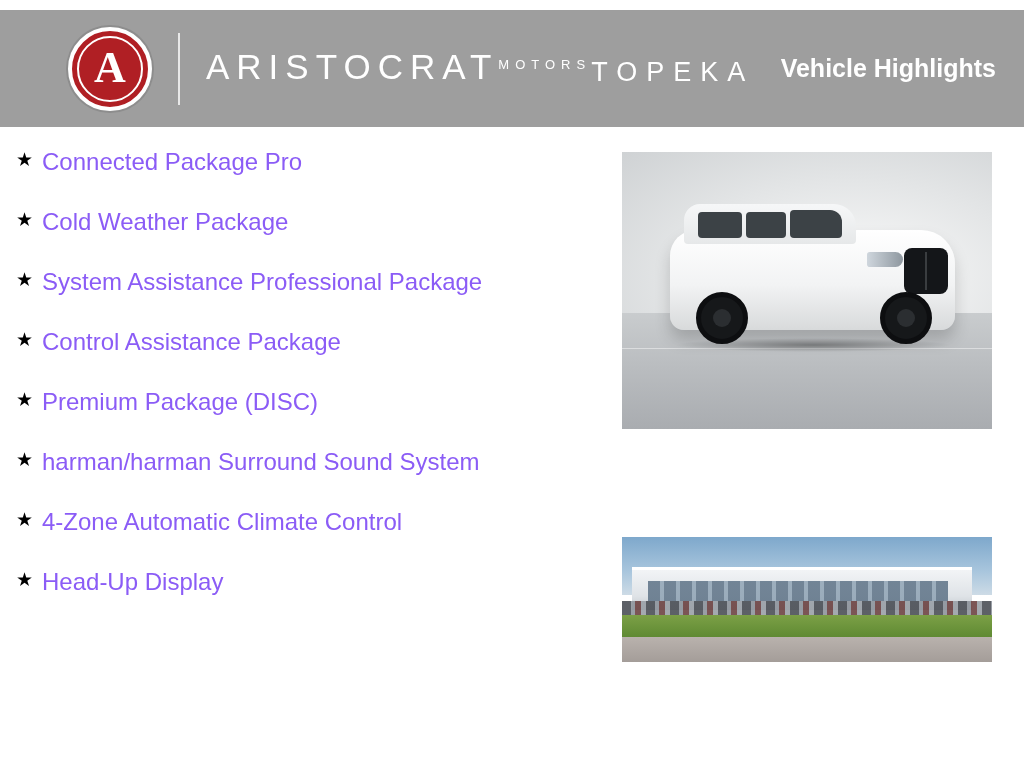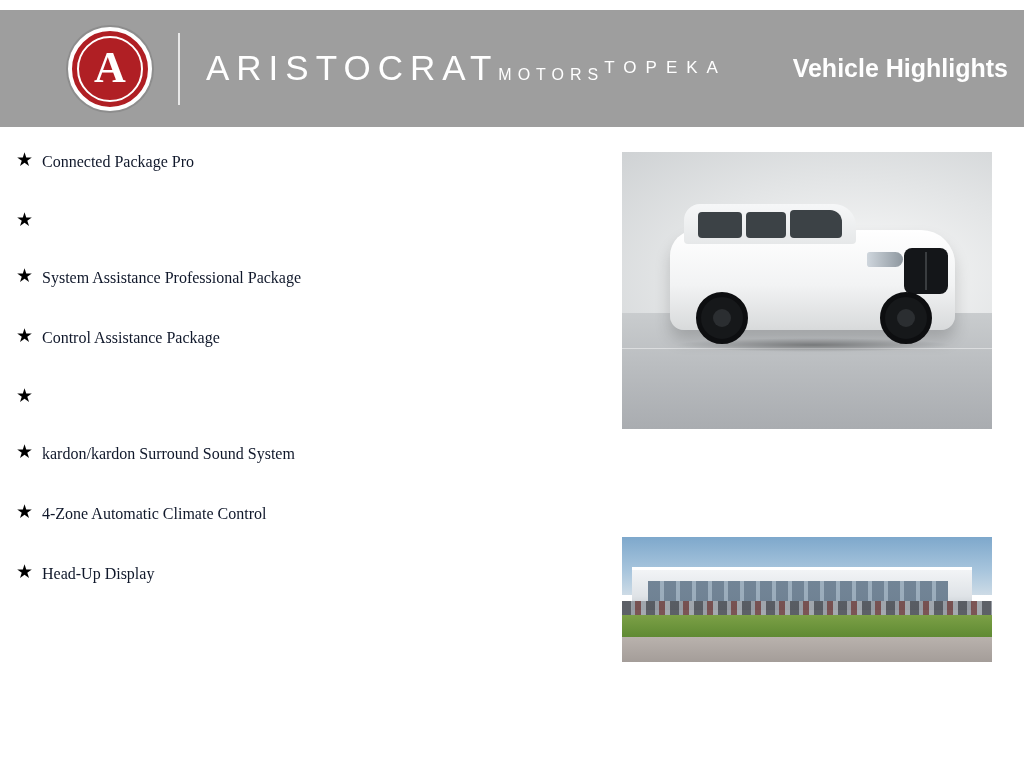--- a/index.html
+++ b/index.html
@@ -77,32 +77,32 @@
     align-items: flex-start;
     color: #ffffff;
   }
   .wordmark .line1 {
     font-size: 35px;
     letter-spacing: 7px;
     font-weight: 400;
     line-height: 1.05;
   }
   .wordmark .line2 {
-    font-size: 16px;
+    font-size: 13px;
     letter-spacing: 6px;
-    margin-top: 16px;
+    margin-top: 8px;
   }
   .wordmark .line3 {
-    font-size: 17px;
+    font-size: 27px;
     letter-spacing: 9px;
     margin-top: 8px;
   }
   .header-title {
     position: absolute;
-    right: 16px;
+    right: 28px;
     top: 44px;
     color: #ffffff;
     font-size: 25px;
     font-weight: bold;
   }
 
   
   .bullets {
     position: absolute;
     left: 10px;
@@ -118,25 +118,24 @@
     width: 32px;
     flex: 0 0 32px;
     font-size: 19px;
     line-height: 30px;
     color: #000000;
     text-align: left;
     padding-left: 6px;
     box-sizing: border-box;
   }
   .bullet-text {
-    font-size: 16px;
+    font-size: 24px;
     line-height: 34px;
-    color: #0f172a;
+    color: #8b5cf6;
     max-width: 460px;
-    font-family: Liberation Serif, serif;
   }
 
   
   .img-car {
     position: absolute;
     left: 622px;
     top: 152px;
     width: 370px;
     height: 277px;
     overflow: hidden;
@@ -321,35 +320,37 @@
     <div class="header-title">Vehicle Highlights</div>
   </div>
 
   <div class="bullets">
     <div class="bullet-row">
       <div class="bullet-star">★</div>
       <div class="bullet-text">Connected Package Pro</div>
     </div>
     <div class="bullet-row">
       <div class="bullet-star">★</div>
+      <div class="bullet-text">Cold Weather Package</div>
     </div>
     <div class="bullet-row">
       <div class="bullet-star">★</div>
       <div class="bullet-text">System Assistance Professional Package</div>
     </div>
     <div class="bullet-row">
       <div class="bullet-star">★</div>
       <div class="bullet-text">Control Assistance Package</div>
     </div>
     <div class="bullet-row">
       <div class="bullet-star">★</div>
-    </div>
-    <div class="bullet-row">
-      <div class="bullet-star">★</div>
-      <div class="bullet-text">kardon/kardon Surround Sound System</div>
+      <div class="bullet-text">Premium Package (DISC)</div>
+    </div>
+    <div class="bullet-row">
+      <div class="bullet-star">★</div>
+      <div class="bullet-text">harman/harman Surround Sound System</div>
     </div>
     <div class="bullet-row">
       <div class="bullet-star">★</div>
       <div class="bullet-text">4-Zone Automatic Climate Control</div>
     </div>
     <div class="bullet-row">
       <div class="bullet-star">★</div>
       <div class="bullet-text">Head-Up Display</div>
     </div>
   </div>

